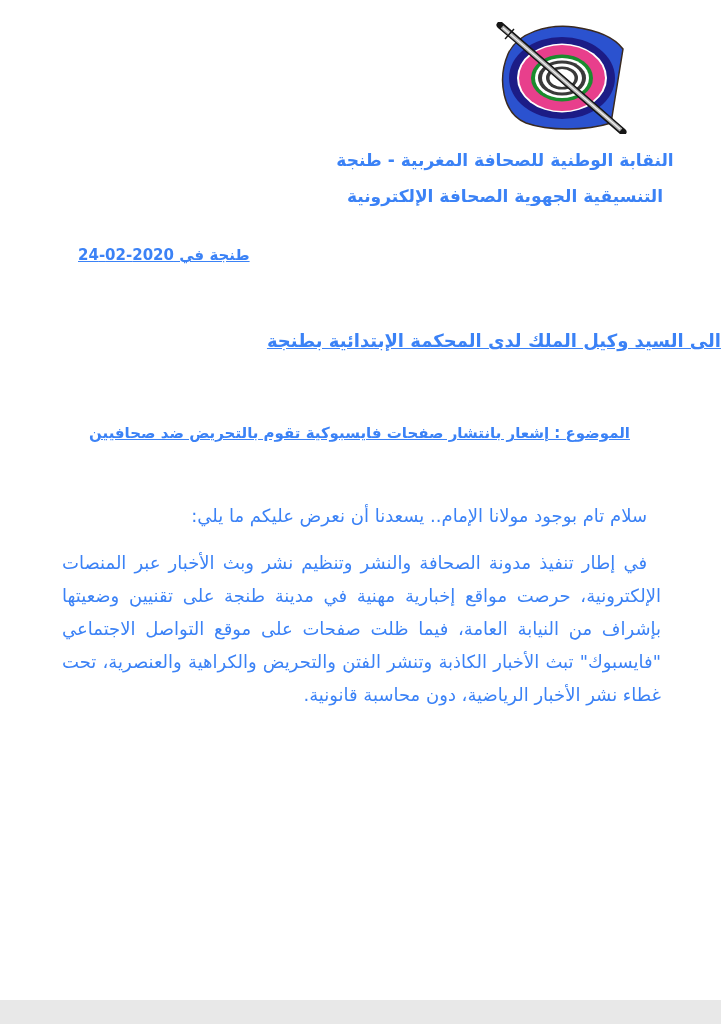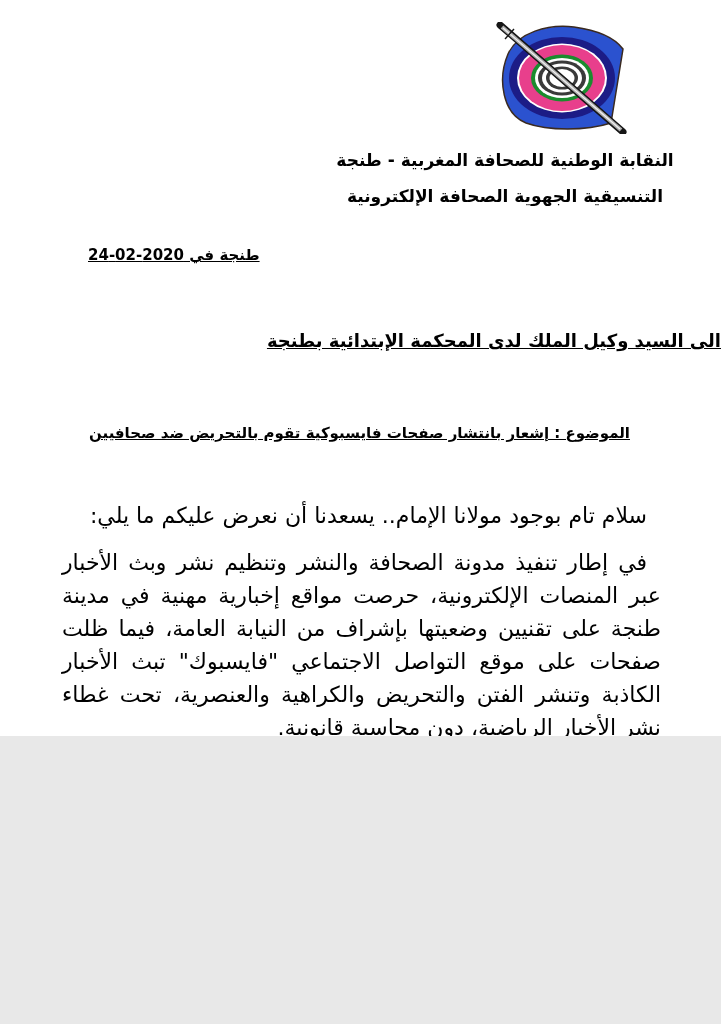--- a/index.html
+++ b/index.html
@@ -1,44 +1,44 @@
 <!DOCTYPE html>
 <html lang="ar"><head>
 <meta charset="utf-8">
 <style>
   html, body { margin: 0; padding: 0; background: #e8e8e8; }
   #page {
     position: relative;
     width: 721px;
-    height: 736px;
+    height: 1000px;
     margin: 0 auto;
     background: #ffffff;
     font-family: "DejaVu Sans", sans-serif;
-    color: #000000;
+    color: #3b82f6;
     overflow: hidden;
   }
   .abs { position: absolute; }
 
   
   #logo-wrap { left: 490px; top: 22px; width: 140px; height: 112px; }
 
   
   #org-block {
     left: 310px; top: 142px; width: 390px;
     text-align: center; direction: rtl;
     font-weight: bold; font-size: 17px; line-height: 36px;
   }
 
   
   #date-line {
     left: 78px; top: 246px;
     direction: rtl;
     font-weight: bold; font-size: 15px;
   }
-  #date-line span { text-decoration: underline; margin-left: 10px; }
+  #date-line span { text-decoration: underline; }
 
   
   #recipient-title {
     left: 0; top: 330px; width: 100%;
     text-align: right; direction: rtl;
     font-weight: bold; font-size: 18px;
   }
   #recipient-title span { text-decoration: underline; }
 
   
@@ -46,21 +46,21 @@
     left: 60px; top: 424px; right: 62px;
     direction: rtl; text-align: center;
     font-weight: bold; font-size: 15px;
   }
   #subject-line span { text-decoration: underline; }
 
   
   #body-block {
     left: 62px; top: 499px; right: 60px;
     direction: rtl;
-    font-size: 22px; line-height: 33px;
+    font-size: 18px; line-height: 33px;
     text-align: justify; text-align-last: right;
   }
   #body-block p { margin: 0 0 14px 0; text-indent: 14px; }
   #greeting { text-align: right; }
 </style>
 </head>
 <body>
 
 <div id="page">
 

